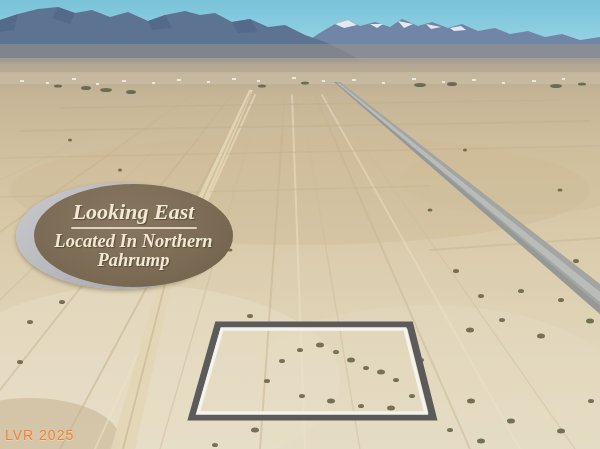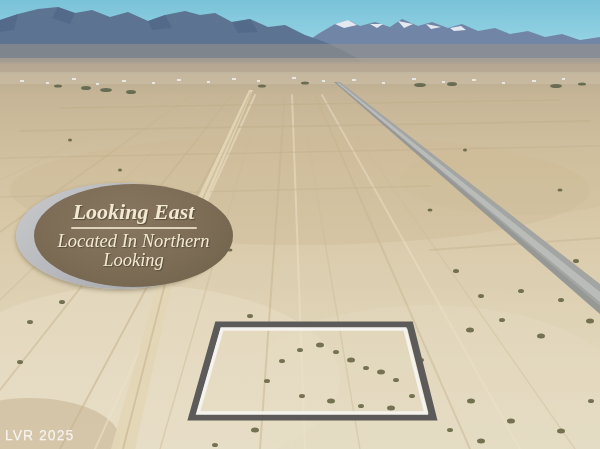--- a/index.html
+++ b/index.html
@@ -32,27 +32,27 @@
     border-radius:50%;
     background:radial-gradient(ellipse at 45% 35%,#877760 0%,#7c6c56 55%,#6d5f49 100%);
     display:flex;flex-direction:column;align-items:center;justify-content:center;
   }
   .badge-text{
     color:#f2e9d2;font-style:italic;text-align:center;line-height:1.04;
     text-shadow:1px 1px 1px rgba(58,48,32,.55);
     font-family:"Liberation Serif", serif;
   }
   .badge-l1,.badge-l2{font-size:22px;font-weight:bold;}
-  .badge-l3,.badge-l4{font-size:18.5px;font-weight:normal;}
+  .badge-l3,.badge-l4{font-size:18.5px;font-weight:bold;}
   .badge-divider{width:126px;height:2px;background:#e8dec3;margin:3px auto 3px;border-radius:1px;opacity:.9;}
   
   .watermark{
     position:absolute;left:5px;top:427px;
     font-family:"Liberation Sans", sans-serif;
-    font-size:14px;letter-spacing:1px;color:#ffffff;opacity:.8;
+    font-size:14px;letter-spacing:1px;color:#f97316;opacity:.8;
     text-shadow:0 1px 0 rgba(255,255,255,.35);
   }
 </style>
 </head>
 <body>
 
 <div class="stage">
 
   <div class="sky"></div>
   <div class="desert"></div>
@@ -210,19 +210,19 @@
       <polygon points="222,329 405,329 426,413 198,413" fill="none" stroke="#f5f3ee" stroke-width="3.5" stroke-linejoin="miter"></polygon>
     </g>
   </svg>
 
   <div class="badge">
     <div class="badge-ring"></div>
     <div class="badge-oval">
       <div class="badge-text badge-l1">Looking East</div>
       <div class="badge-divider"></div>
       <div class="badge-text badge-l3">Located In Northern</div>
-      <div class="badge-text badge-l4">Looking</div>
+      <div class="badge-text badge-l4">Pahrump</div>
     </div>
   </div>
 
   <div class="watermark">LVR 2025</div>
 
 </div>
 
 </body></html>

